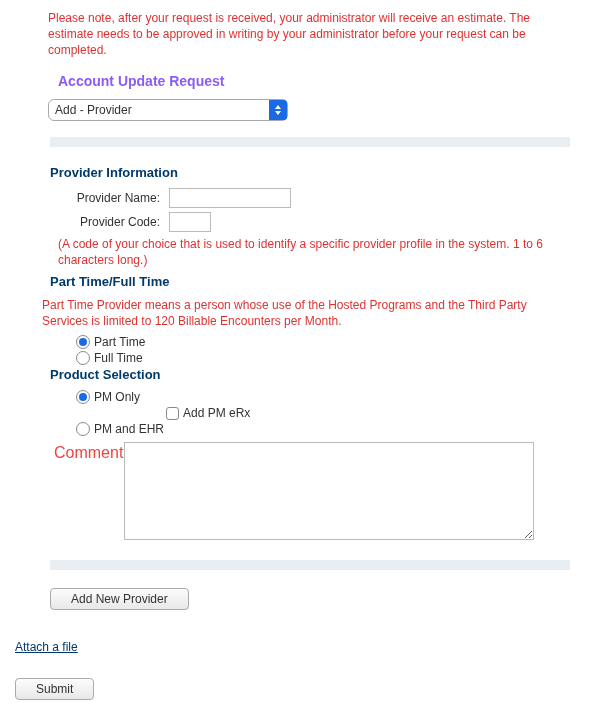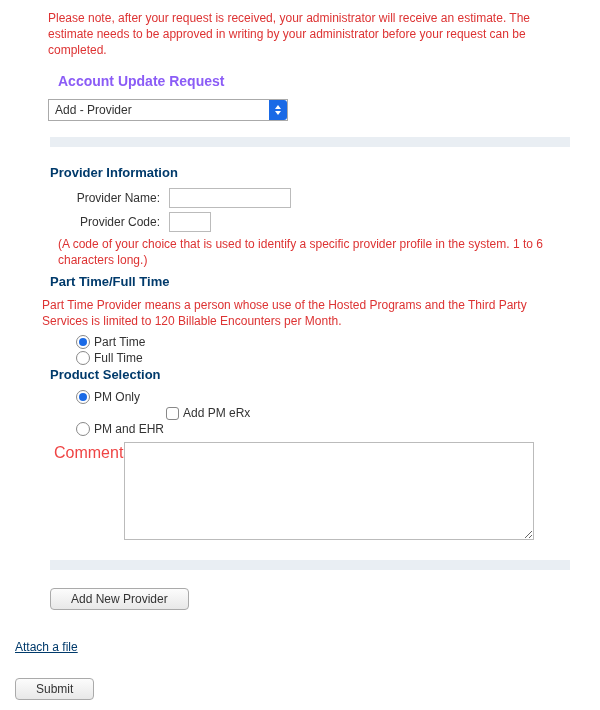--- a/index.html
+++ b/index.html
@@ -26,21 +26,21 @@
   }
   .select-wrap {
     margin: 0 0 16px 38px;
     position: relative;
     width: 240px;
   }
   select.request-type {
     width: 240px;
     height: 22px;
     border: 1px solid #aaa;
-    border-radius: 0;
+    border-radius: 6px;
     background: #fff;
     font-size: 12px;
     padding: 1px 22px 1px 6px;
     color: #333;
     -webkit-appearance: none;
     appearance: none;
   }
   .select-arrows {
     position: absolute;
     right: 1px;

